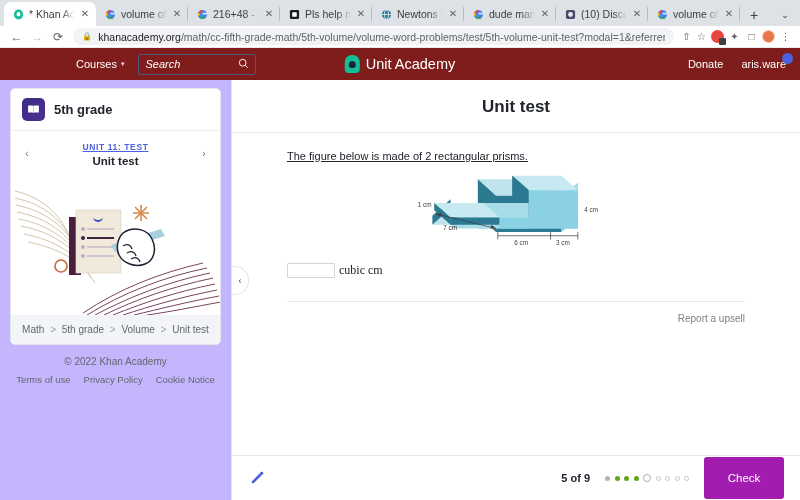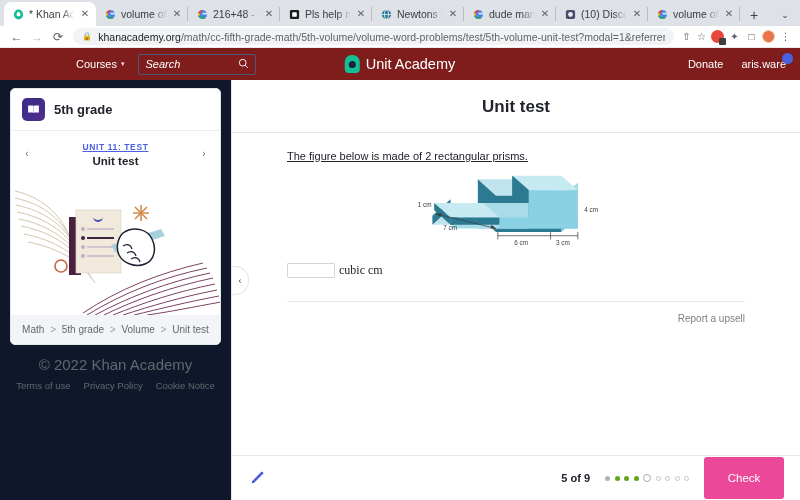--- a/index.html
+++ b/index.html
@@ -221,21 +221,21 @@
     display: flex;
     height: calc(500px - 26px - 22px - 32px);
     background: #f7f8fa;
     position: relative;
   }
 
   
   .sidebar {
     width: 232px;
     flex: 0 0 232px;
-    background: #0f172a;
+    background: #c4b5fd;
     border-right: 1px solid #e3e5e9;
     padding: 8px 10px 0 10px;
     position: relative;
   }
   .side-card {
     border: 1px solid #e3e5e9;
     border-radius: 5px;
     background: #ffffff;
     overflow: hidden;
   }
@@ -303,21 +303,21 @@
     padding: 9px 4px;
     font-size: 10px;
     color: #62676f;
     border-radius: 0 0 5px 5px;
   }
   .breadcrumb-box .sep { color: #9aa0a8; margin: 0 3px; }
   .side-footer {
     text-align: center;
     padding-top: 11px;
   }
-  .copyright { font-size: 15px; color: #62676f; }
+  .copyright { font-size: 10px; color: #62676f; }
   .legal {
     margin-top: 7px;
     display: flex;
     justify-content: center;
     gap: 13px;
     font-size: 9.5px;
     color: #62676f;
   }
 
   
@@ -439,21 +439,21 @@
   .dot.green { background: #5fa520; }
   .dot.empty { border: 1px solid #c3c7cc; background: transparent; }
   .dot.current {
     width: 8px; height: 8px;
     border: 1.2px solid #a8acb2;
     background: transparent;
   }
   .check-btn {
     width: 80px;
     height: 42px;
-    background: #ec4899;
+    background: #a21caf;
     color: #ffffff;
     border-radius: 3px;
     display: flex;
     align-items: center;
     justify-content: center;
     font-size: 11.5px;
   }
 </style>
 </head>
 <body>

